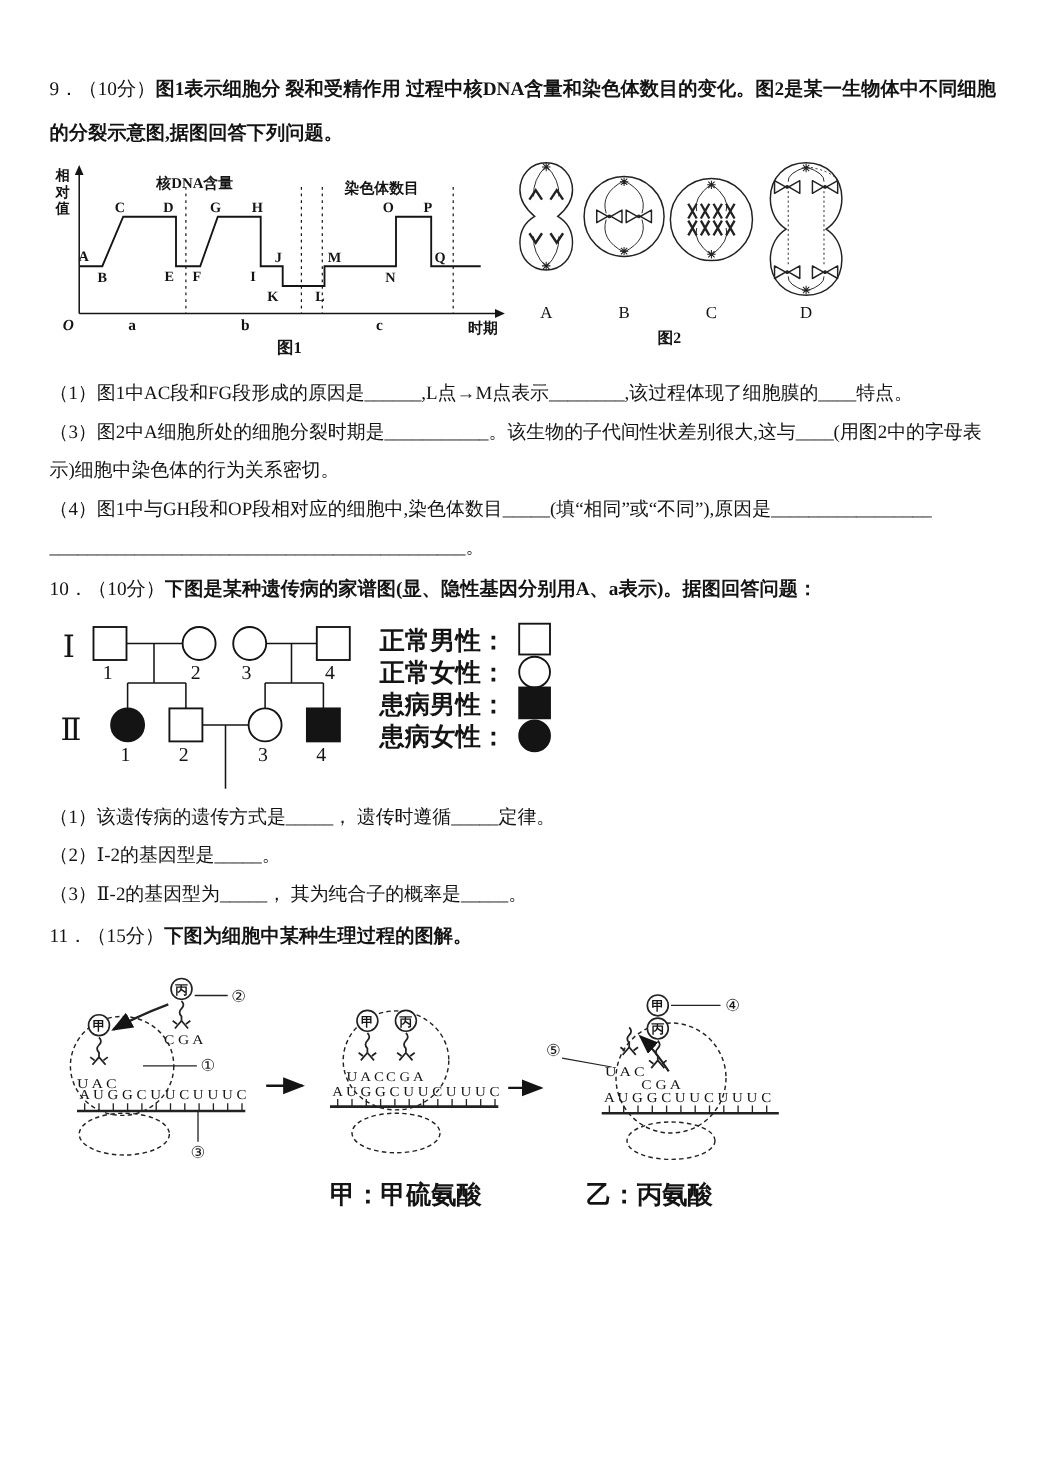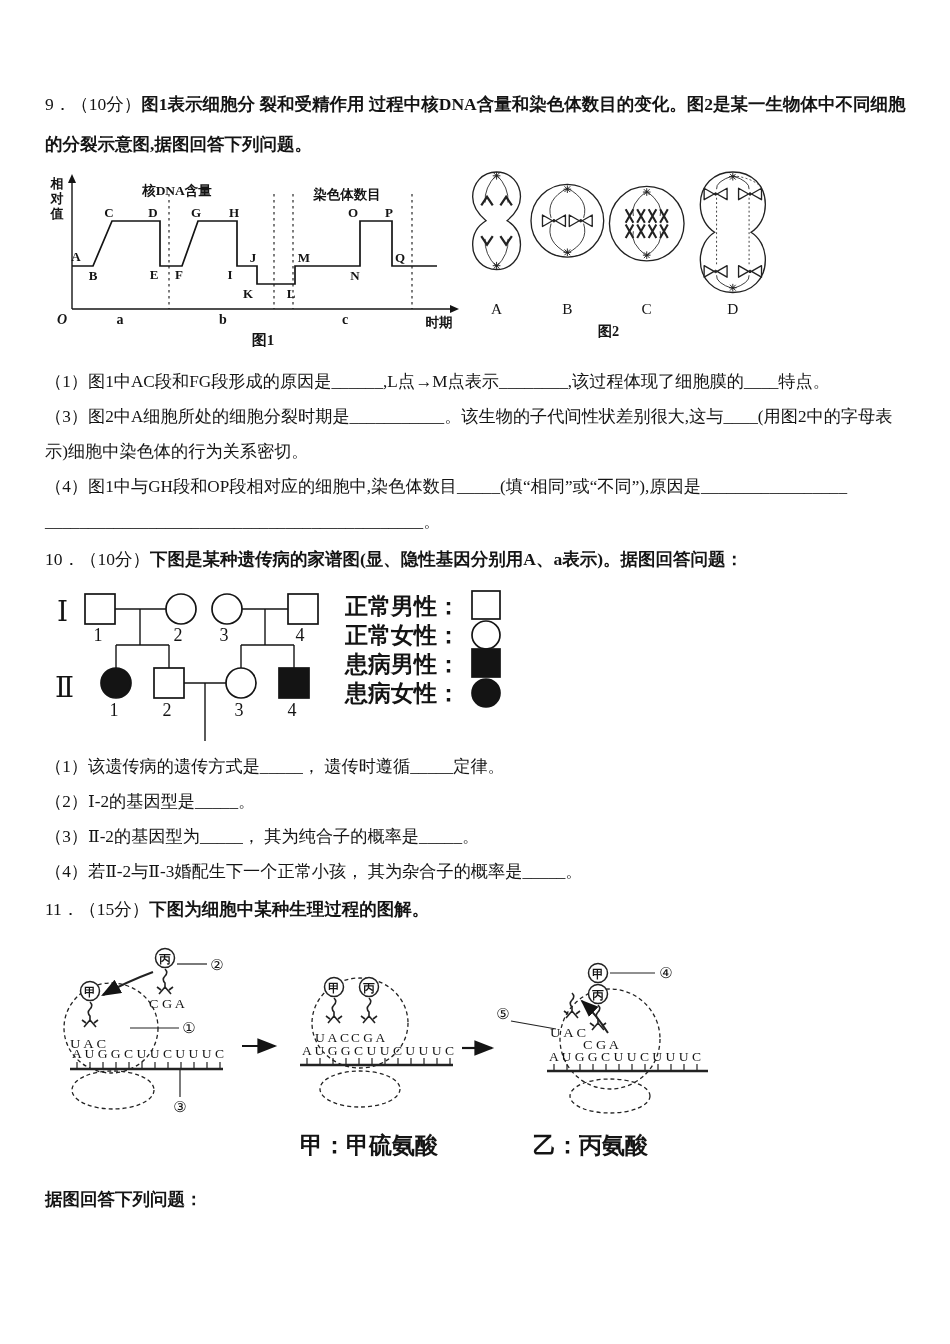--- a/index.html
+++ b/index.html
@@ -1,18 +1,18 @@
 <!DOCTYPE html>
 <html><head>
 <meta charset="utf-8">
 <style>
   html,body{margin:0;padding:0;background:#e8e8e8;}
   .page{position:relative;width:950px;height:1344px;background:#fff;color:#141414;
         font-family:"Liberation Serif","DejaVu Serif",serif;overflow:hidden;margin:0 auto;}
-  .inner{padding:84px 40px 0 45px;}
+  .inner{padding:60px 40px 0 45px;}
   p{margin:0;}
   .qline{font-size:17.5px;line-height:40px;}
   .qstem{font-weight:bold;}
   .sub{font-size:17.2px;line-height:35px;}
   .sub.bold{font-weight:normal;}
   .figrow{display:flex;align-items:flex-start;margin:4px 0 6px 0;}
   svg{display:block;}
   svg text{font-family:"Liberation Serif","DejaVu Serif",serif;fill:#141414;}
   .pedwrap{margin:4px 0 6px 0;}
   .q11wrap{margin:2px 0 0 15px;}
@@ -219,21 +219,20 @@
         <circle cx="441" cy="52" r="14" fill="#fff"></circle>
         <rect x="427" y="66" width="28" height="28" fill="#141414"></rect>
         <circle cx="441" cy="110" r="14" fill="#141414"></circle>
       </g>
     </svg>
   </div>
 
   <p class="sub">（1）该遗传病的遗传方式是_____， 遗传时遵循_____定律。</p>
   <p class="sub">（2）Ⅰ-2的基因型是_____。</p>
   <p class="sub">（3）Ⅱ-2的基因型为_____， 其为纯合子的概率是_____。</p>
-  <p class="sub">（4）若Ⅱ-2与Ⅱ-3婚配生下一个正常小孩， 其为杂合子的概率是_____。</p>
 
   <p class="qline"><span>11．</span><span>（15分）</span><span class="qstem">下图为细胞中某种生理过程的图解。</span></p>
 
   <div class="q11wrap">
     <svg viewBox="0 0 665 195" width="665" height="195">
 
       <g>
         <ellipse cx="51" cy="97" rx="47" ry="45" fill="none" stroke="#222" stroke-width="1.3" stroke-dasharray="4,3"></ellipse>
         <ellipse cx="53" cy="159" rx="41" ry="19" fill="none" stroke="#222" stroke-width="1.3" stroke-dasharray="4,3"></ellipse>
         <line x1="10" y1="138" x2="163" y2="138" stroke="#222" stroke-width="2.4"></line>
@@ -294,16 +293,15 @@
         <line x1="550" y1="42" x2="595" y2="42" stroke="#222" stroke-width="1.2"></line>
         <text x="606" y="47" font-size="15" text-anchor="middle">④</text>
       </g>
     </svg>
     <div class="cap11">
       <span>甲：甲硫氨酸</span>
       <span class="c2">乙：丙氨酸</span>
     </div>
   </div>
 
-  <p class="footer">据图回答下列问题：</p>
 
 </div>
 </div>
 
 </body></html>

